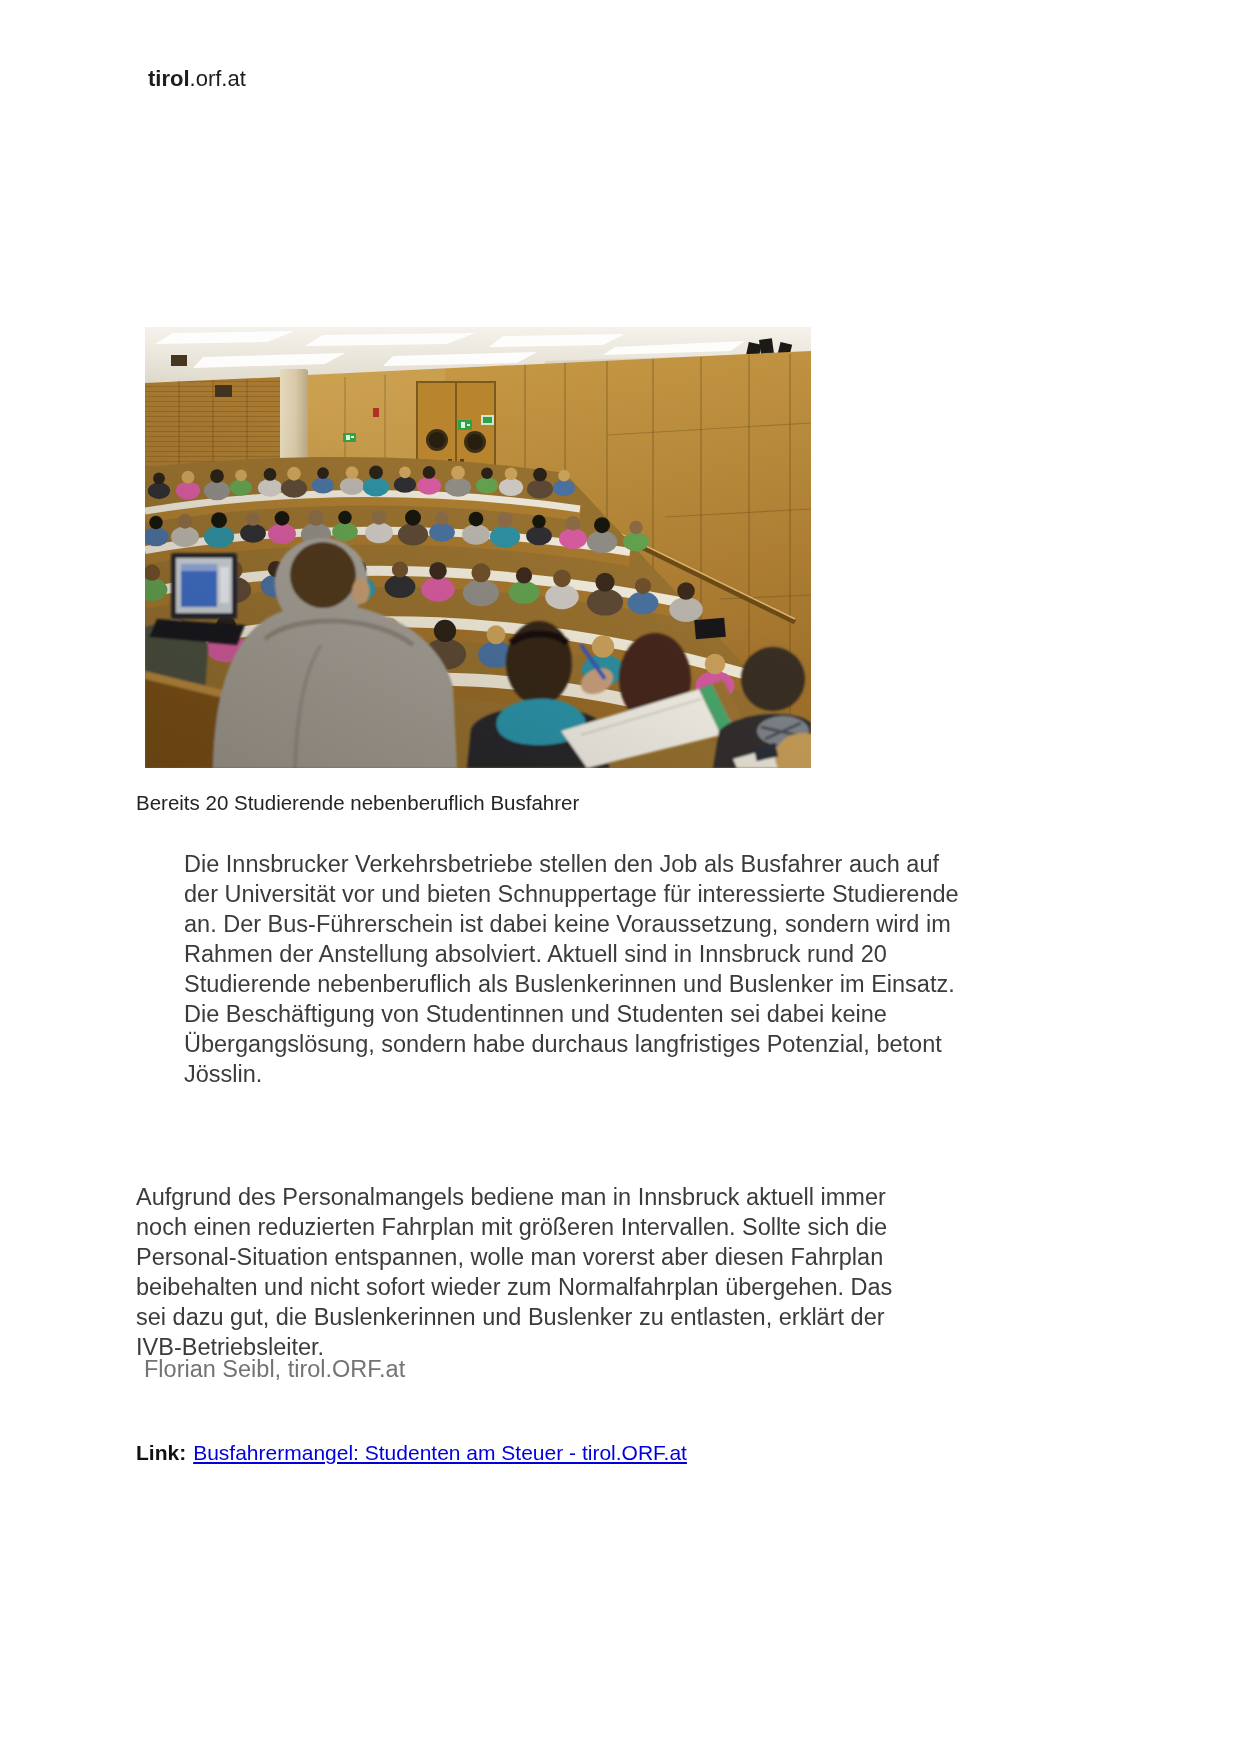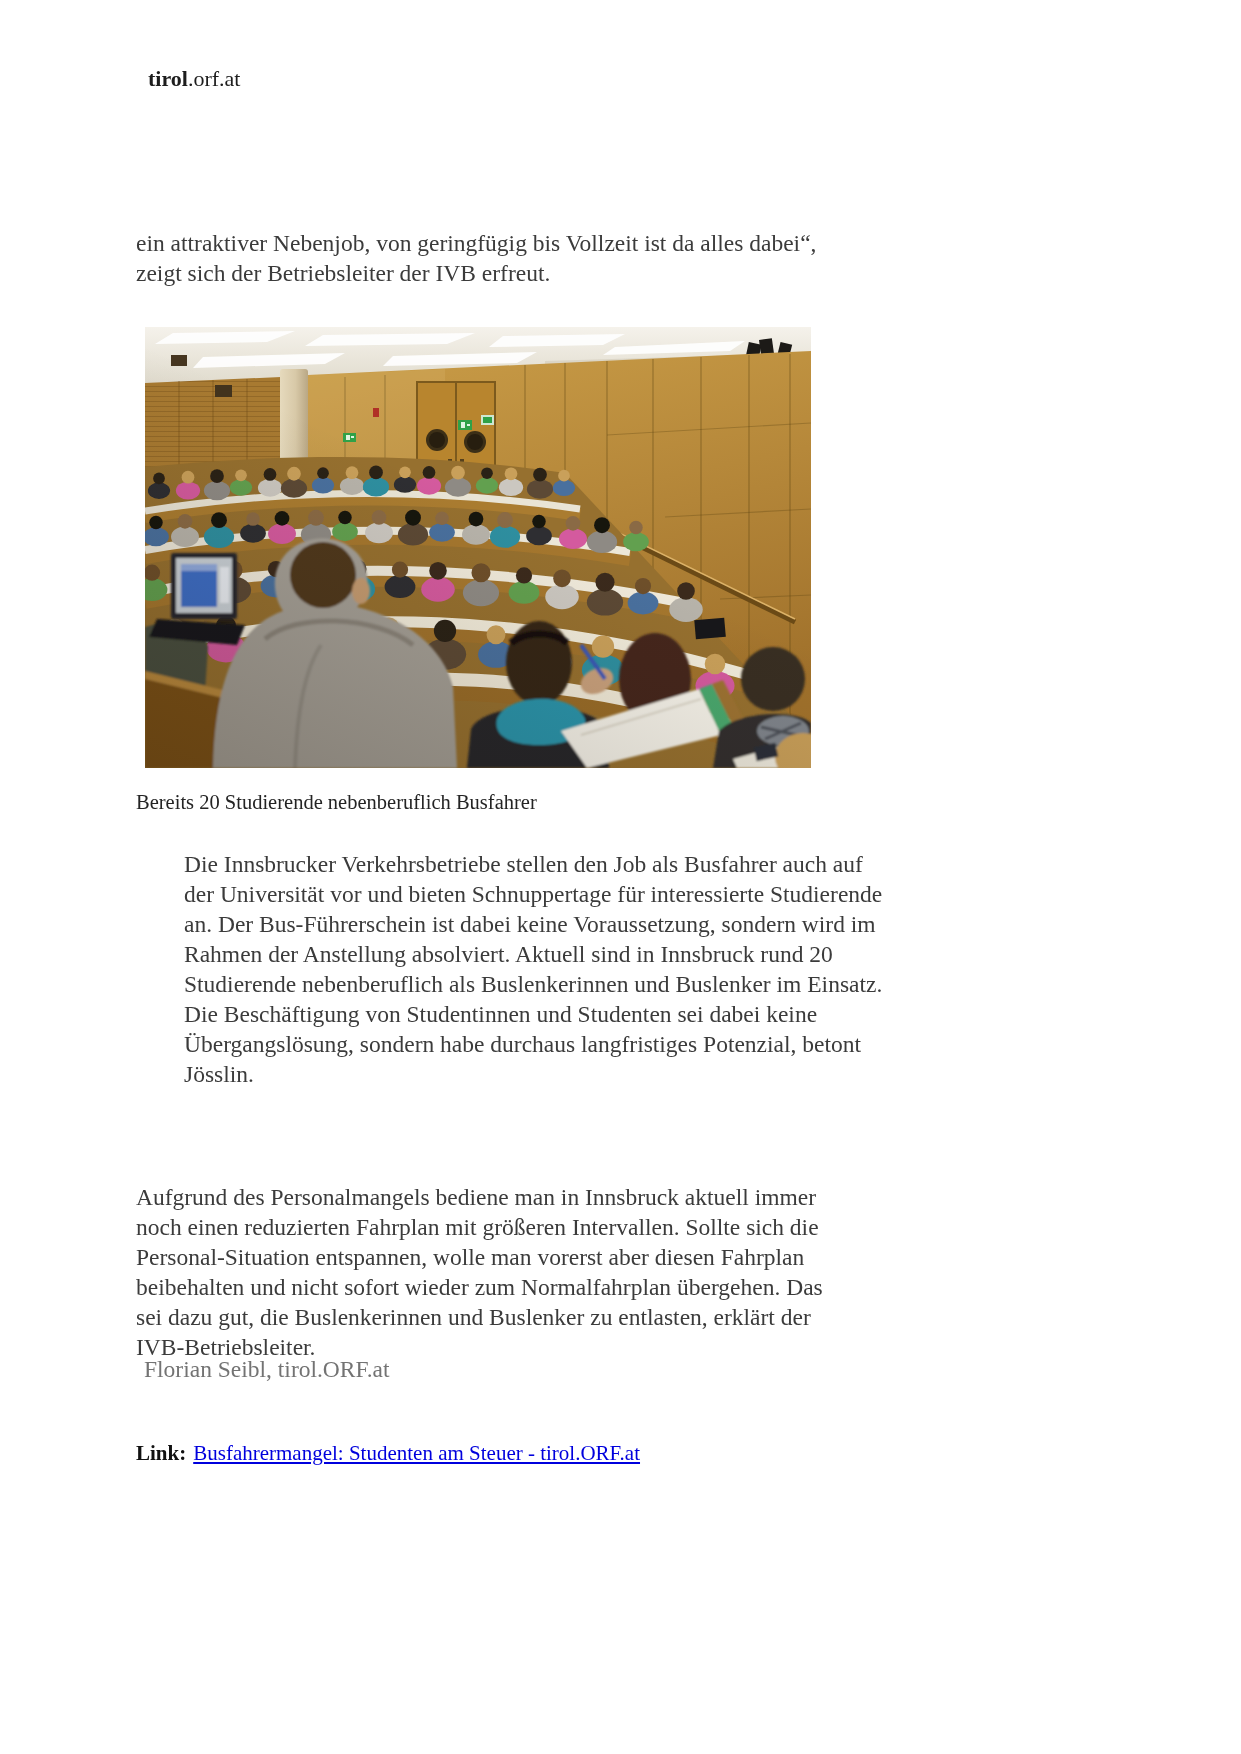--- a/index.html
+++ b/index.html
@@ -1,18 +1,18 @@
 <!DOCTYPE html>
 <html><head>
 <meta charset="utf-8">
 <style>
   html,body{margin:0;padding:0;background:#ffffff;}
   .page{
     position:relative;width:1241px;height:1577px;background:#ffffff;overflow:hidden;
-    font-family:Liberation Serif, serif;color:#3b3b3b;
+    font-family:Liberation Sans, sans-serif;color:#3b3b3b;
   }
   .site{position:absolute;left:148px;top:66px;font-size:22px;color:#1d1d1d;}
   .site .b{font-weight:bold;}
   .para{position:absolute;left:136px;width:960px;margin:0;font-size:23.5px;line-height:30px;
         color:#3b3b3b;white-space:pre-line;}
   .lead{top:228px;}
   .p1{top:849px;margin-left:48px;}
   .p2{top:1182px;}
   .photo{position:absolute;left:145px;top:327px;width:666px;height:441px;margin:0;
          background:#a97a31;overflow:hidden;}
@@ -26,22 +26,20 @@
            font-size:22px;color:#1d1d1d;}
   .pfooter b{font-weight:bold;}
 </style>
 </head>
 <body>
 
 <div class="page">
 
   <header class="site"><span class="b">tirol</span><span>.orf.at</span></header>
 
-  <p class="para lead">ein attraktiver Nebenjob, von geringfügig bis Vollzeit ist da alles dabei“,
-zeigt sich der Betriebsleiter der IVB erfreut.</p>
 
   <figure class="photo">
     <svg viewBox="0 0 666 441" width="666" height="441">
       <defs>
         <linearGradient id="wallG" x1="0" y1="0" x2="0.25" y2="1">
           <stop offset="0" stop-color="#c99c47"></stop>
             <stop offset="1" stop-color="#a0712b"></stop>
         </linearGradient>
         <linearGradient id="leftWallG" x1="0" y1="0" x2="0" y2="1">
           <stop offset="0" stop-color="#b5833a"></stop>

